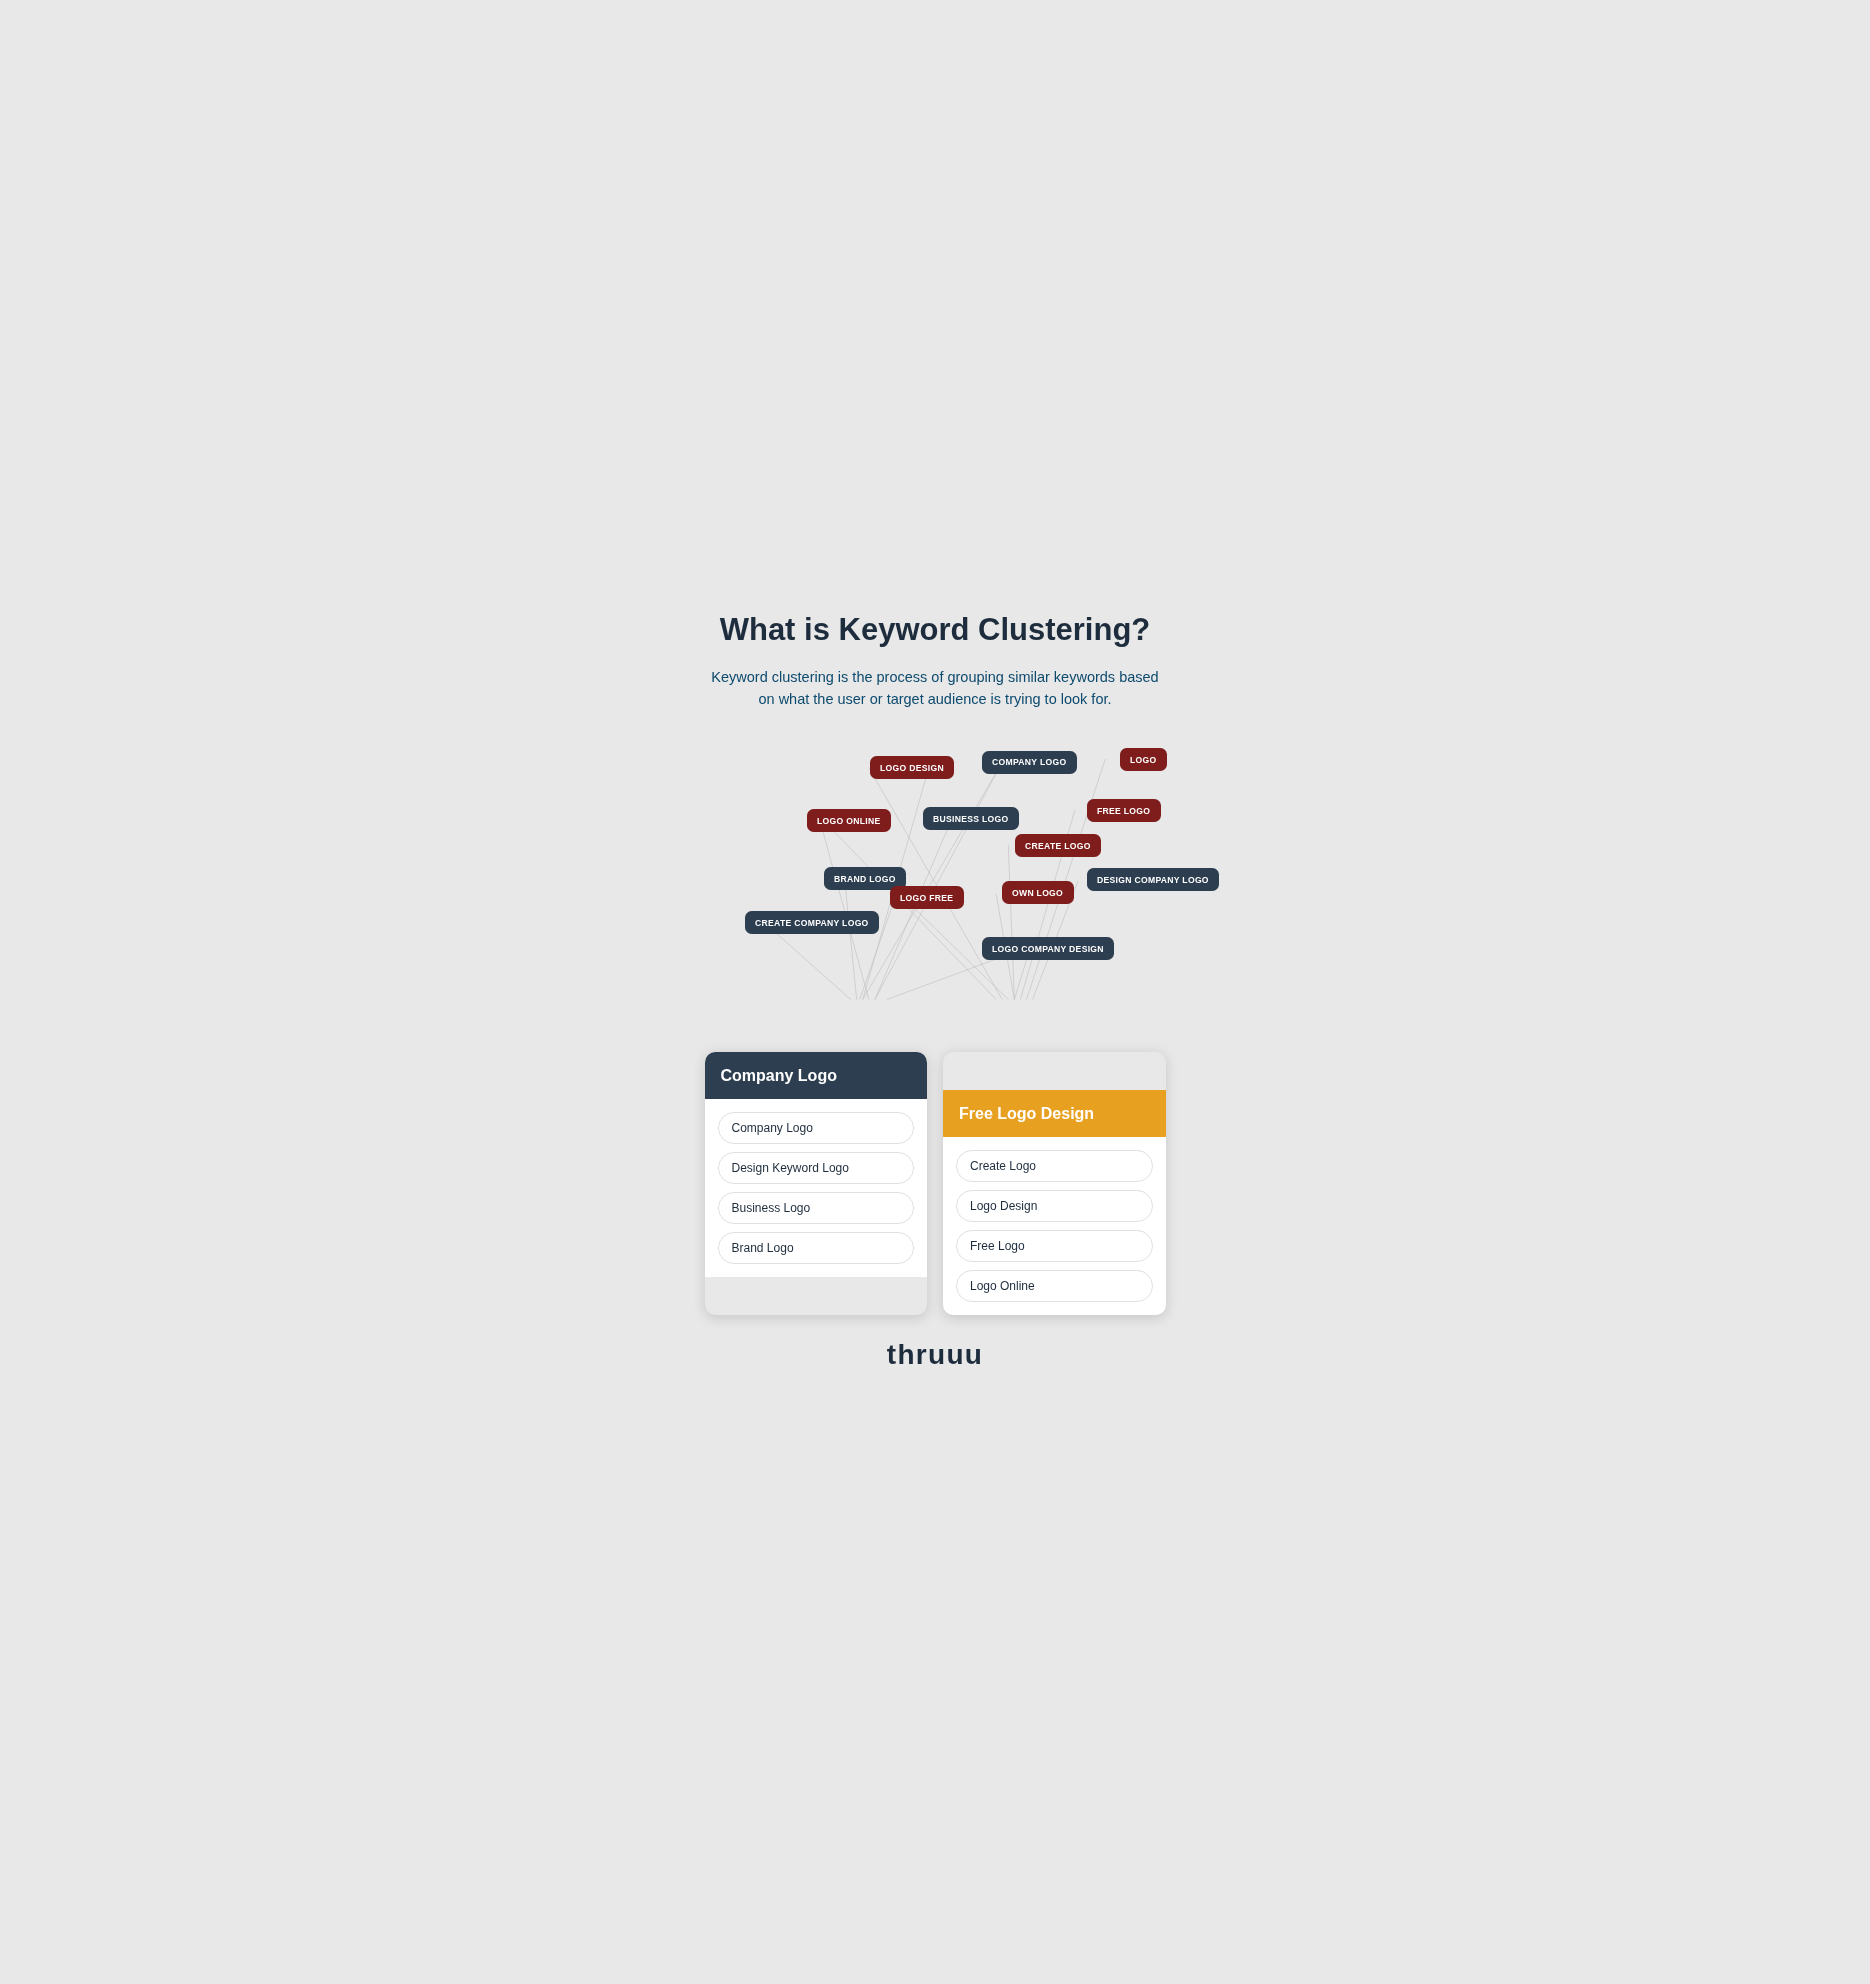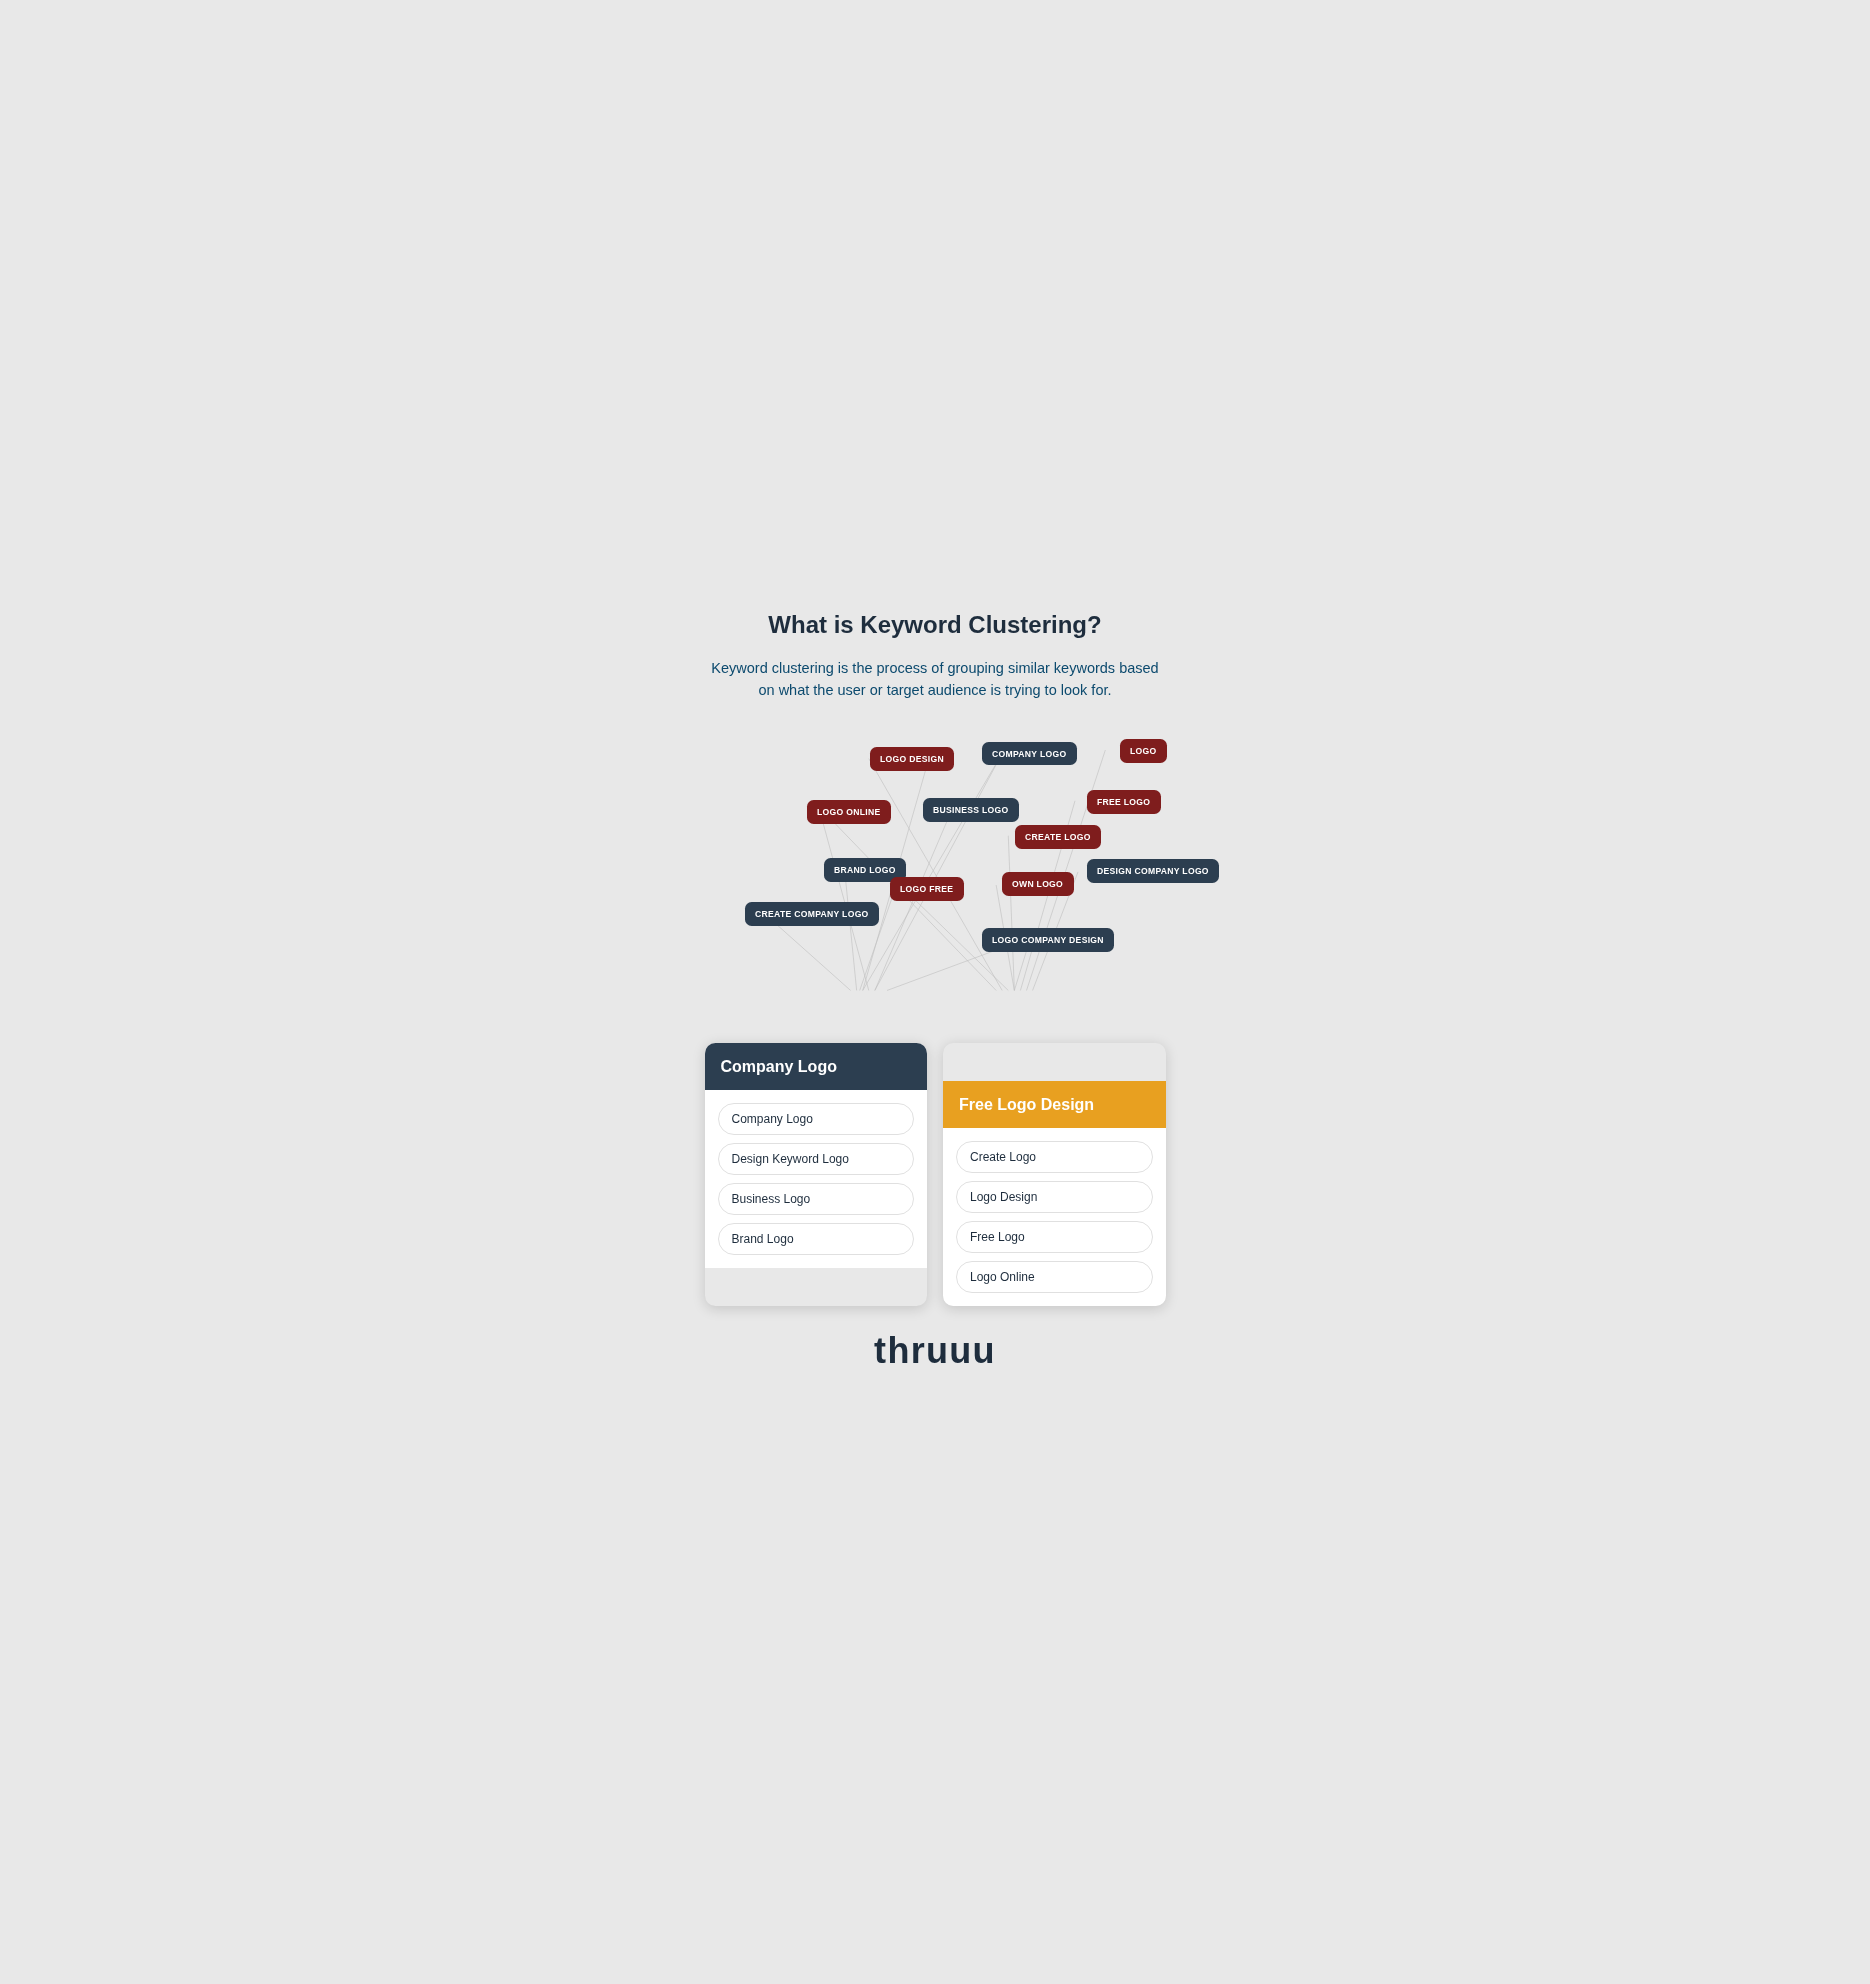--- a/index.html
+++ b/index.html
@@ -12,21 +12,21 @@
       min-height: 100vh;
       padding: 13px;
     }
     .container {
       background: #e8e8e8;
       width: 501px;
       padding: 26px 20px 26px 20px;
     }
     .title {
       text-align: center;
-      font-size: 24px;
+      font-size: 31px;
       font-weight: 800;
       color: #1e2d3d;
       margin-bottom: 20px;
       line-height: 1.1;
     }
     .subtitle {
       text-align: center;
       font-size: 14.5px;
       color: #0c4a6e;
       line-height: 1.5;
@@ -104,21 +104,21 @@
       padding: 8px 13px;
       font-size: 12px;
       color: #1e2d3d;
       font-weight: 400;
       background: #fff;
     }
     
     .footer {
       text-align: center;
       margin-top: 24px;
-      font-size: 36px;
+      font-size: 28px;
       font-weight: 800;
       color: #1e2d3d;
       letter-spacing: 1.3px;
     }
   </style>
 </head>
 <body>
 
 <div class="container">
 

